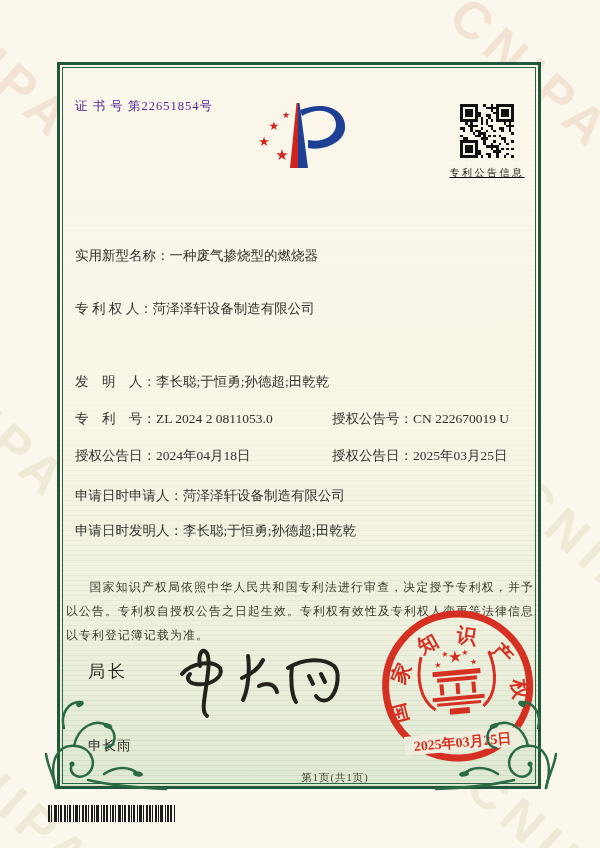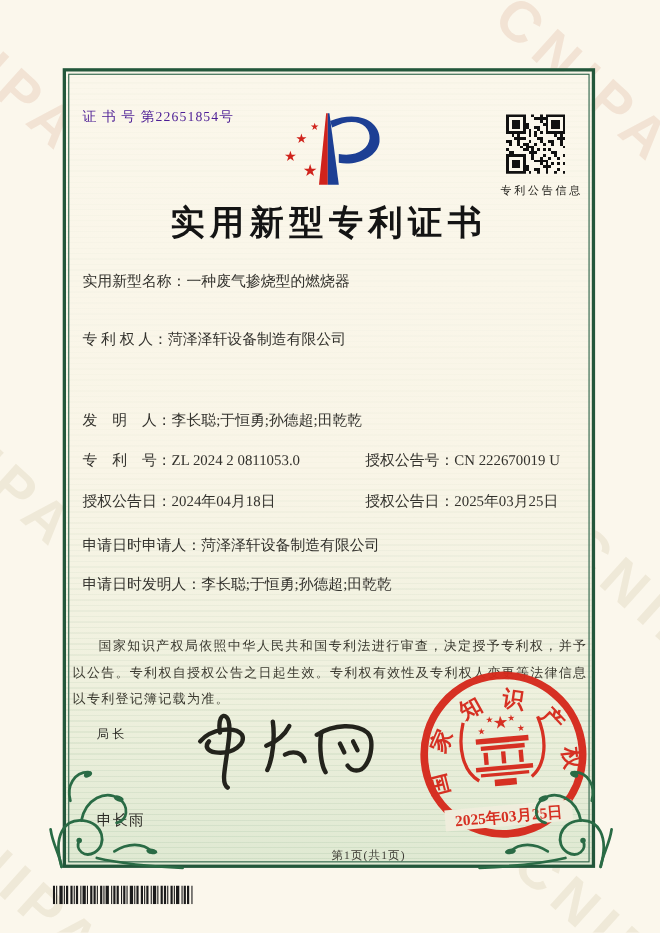--- a/index.html
+++ b/index.html
@@ -17,37 +17,37 @@
   #frame{position:absolute;left:57px;top:62px;width:484px;height:727px;
          border:3px solid #23573b;box-sizing:border-box;
          background:linear-gradient(180deg,#fbf7eb 0%,#f9f5e7 50%,#eef0dd 80%,#dfe9d2 100%);}
   #frame .innerline{position:absolute;inset:2px;border:1px solid #2a6147;pointer-events:none;}
   #frame .waves{position:absolute;inset:0;pointer-events:none;
         background:repeating-linear-gradient(0deg,rgba(78,134,92,0.12) 0 1px,rgba(0,0,0,0) 1px 5px);
         -webkit-mask-image:linear-gradient(180deg,rgba(0,0,0,.18) 0%,rgba(0,0,0,.12) 45%,rgba(0,0,0,.55) 78%,rgba(0,0,0,.85) 100%);
         mask-image:linear-gradient(180deg,rgba(0,0,0,.18) 0%,rgba(0,0,0,.12) 45%,rgba(0,0,0,.55) 78%,rgba(0,0,0,.85) 100%);}
 
   .certno{position:absolute;left:75px;top:98px;font-size:12.5px;letter-spacing:1px;color:#4c1d95;}
-  .qrwrap{position:absolute;left:444px;top:104px;width:86px;text-align:right;}
+  .qrwrap{position:absolute;left:444px;top:104px;width:86px;text-align:center;text-decoration:underline;}
   .qrwrap svg{display:block;margin:0 auto;background:#fbf7ec;}
   .qrlabel{margin-top:8px;font-size:10px;letter-spacing:2.5px;color:#22211c;white-space:nowrap;}
 
   .title{position:absolute;left:57px;top:182px;width:484px;text-align:center;
          font-size:31px;font-weight:bold;letter-spacing:5px;color:#141414;}
 
   .row{position:absolute;left:75px;width:460px;font-size:13.5px;color:#32312c;white-space:nowrap;}
   .row .lbl{display:inline-block;}
   .row .val{display:inline-block;}
   .cols{display:flex;align-items:flex-end;}
   .cols .c1{width:257px;flex:0 0 257px;}
 
   .statement{position:absolute;left:66px;top:563px;width:468px;font-size:11.8px;
              line-height:2.05;letter-spacing:1.2px;text-indent:2em;text-align:justify;color:#3a392f;}
 
-  .sig-title{position:absolute;left:88px;top:660px;font-size:11px;letter-spacing:3px;color:#2c2b26;}
+  .sig-title{position:absolute;left:88px;top:660px;font-size:17px;letter-spacing:3px;color:#2c2b26;}
   .sig-name{position:absolute;left:88px;top:689px;font-size:13.5px;letter-spacing:1px;color:#2c2b26;margin-top:48px;}
 
   .footer{position:absolute;left:57px;top:771px;width:556px;text-align:center;
           font-size:10.5px;letter-spacing:1px;color:#3f3e36;}
 
   .seal{position:absolute;left:372px;top:604px;transform:rotate(-5deg);opacity:0.96;}
   .signature-svg{position:absolute;left:162px;top:636px;}
   .barcode{position:absolute;left:48px;top:805px;}
   .flourish{position:absolute;pointer-events:none;}
   .flourish.fl-left{left:44px;top:682px;}
@@ -196,21 +196,20 @@
         <rect x="18" y="19" width="1" height="1" fill="#111"></rect>
         <rect x="8" y="20" width="1" height="1" fill="#111"></rect>
         <rect x="11" y="20" width="1" height="1" fill="#111"></rect>
         <rect x="14" y="20" width="1" height="1" fill="#111"></rect>
         <rect x="17" y="20" width="1" height="1" fill="#111"></rect>
         <rect x="20" y="20" width="1" height="1" fill="#111"></rect>
       </svg>
     <div class="qrlabel">专利公告信息</div>
   </div>
 
-  <div class="title">实用新型专利证书</div>
 
   <div class="row" style="top:300px">
     <span class="lbl">专 利 权 人：</span><span class="val">菏泽泽轩设备制造有限公司</span>
   </div>
   <div class="row" style="top:247px">
     <span class="lbl">实用新型名称：</span><span class="val">一种废气掺烧型的燃烧器</span>
   </div>
   <div class="row" style="top:373px">
     <span class="lbl">发　明　人：</span><span class="val">李长聪;于恒勇;孙德超;田乾乾</span>
   </div>

